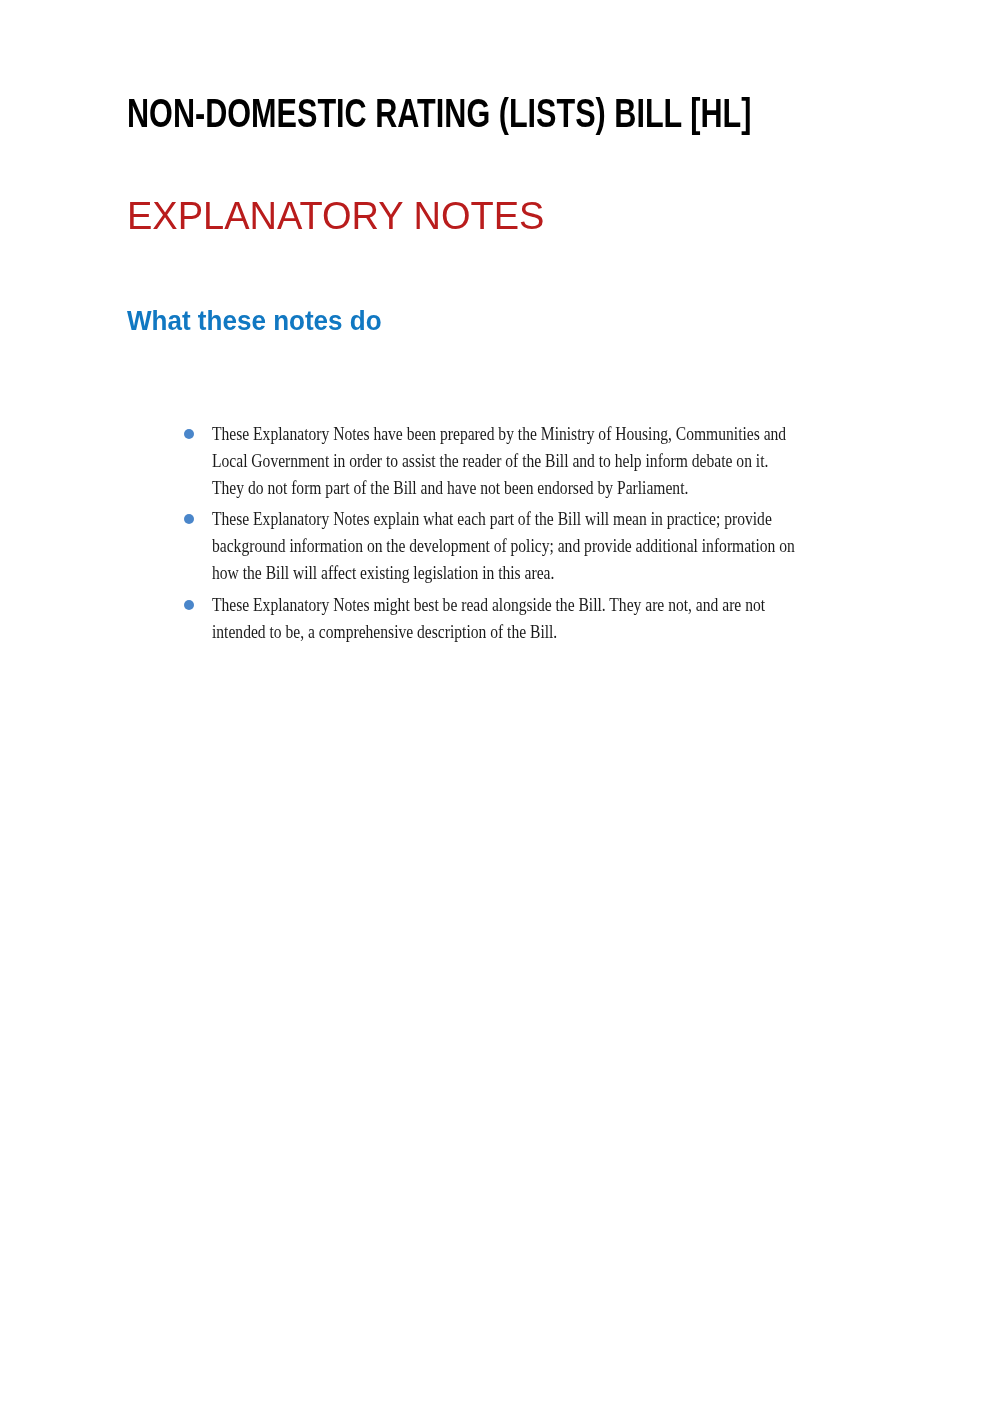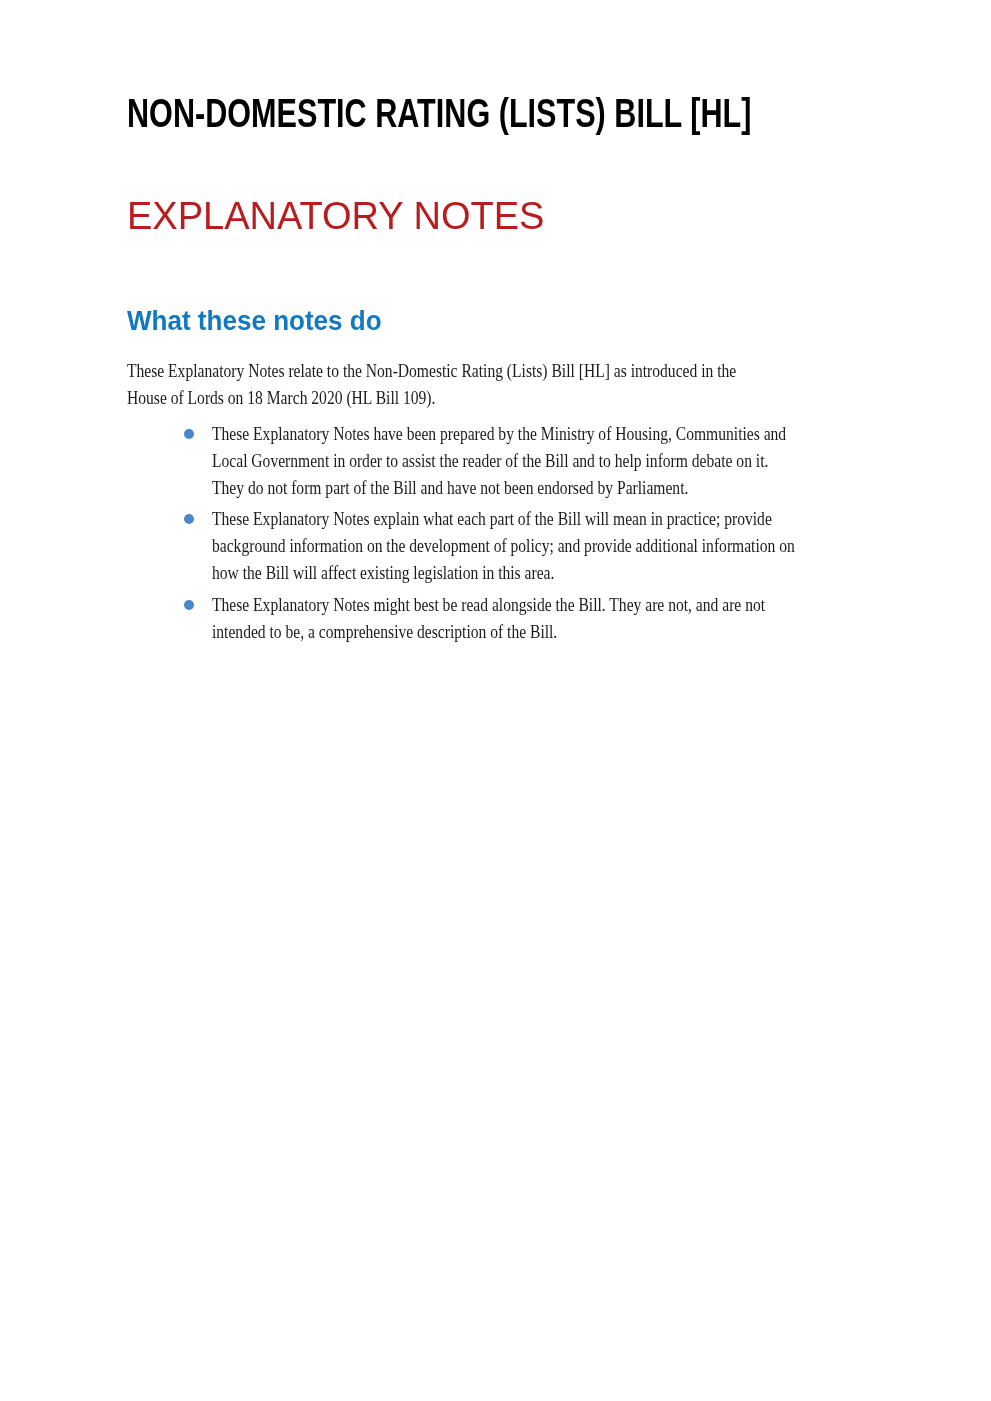--- a/index.html
+++ b/index.html
@@ -97,24 +97,20 @@
 <body>
 
 <div class="page">
 
   <div class="doc-title">NON-DOMESTIC RATING (LISTS) BILL [HL]</div>
 
   <div class="doc-subtitle">EXPLANATORY NOTES</div>
 
   <div class="section-heading">What these notes do</div>
 
-  <div class="intro">
-    <div class="tline">These Explanatory Notes relate to the Non-Domestic Rating (Lists) Bill [HL] as introduced in the</div>
-    <div class="tline">House of Lords on 18 March 2020 (HL Bill 109).</div>
-  </div>
 
   <div class="bullet-item b1">
     <div class="bullet-dot"></div>
     <div class="bullet-text">
       <div class="tline">These Explanatory Notes have been prepared by the Ministry of Housing, Communities and</div>
       <div class="tline">Local Government in order to assist the reader of the Bill and to help inform debate on it.</div>
       <div class="tline">They do not form part of the Bill and have not been endorsed by Parliament.</div>
     </div>
   </div>
 

